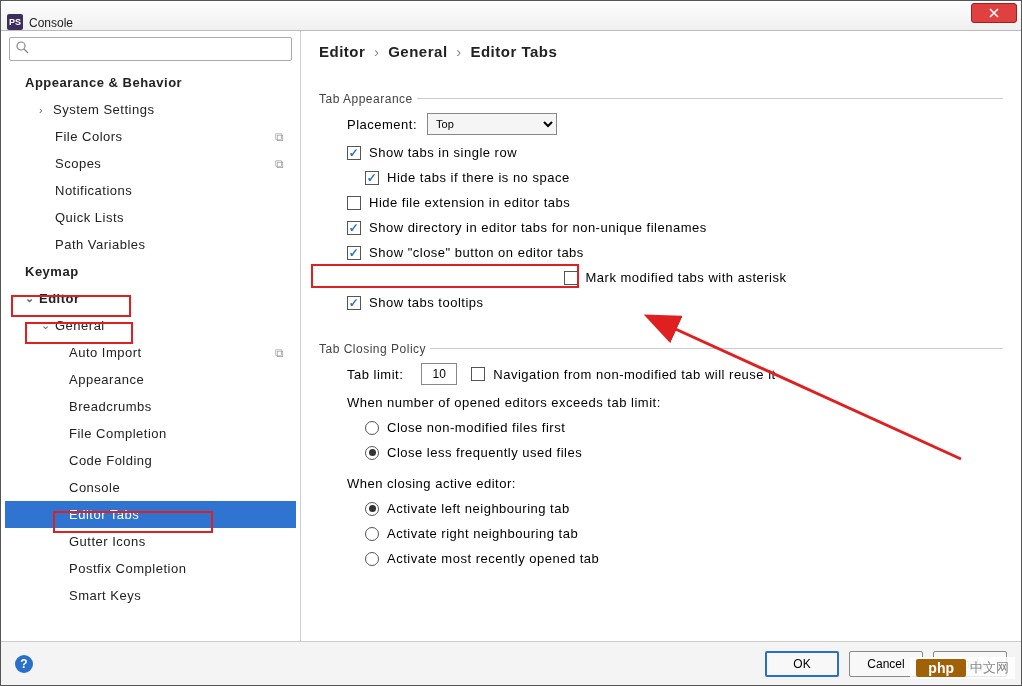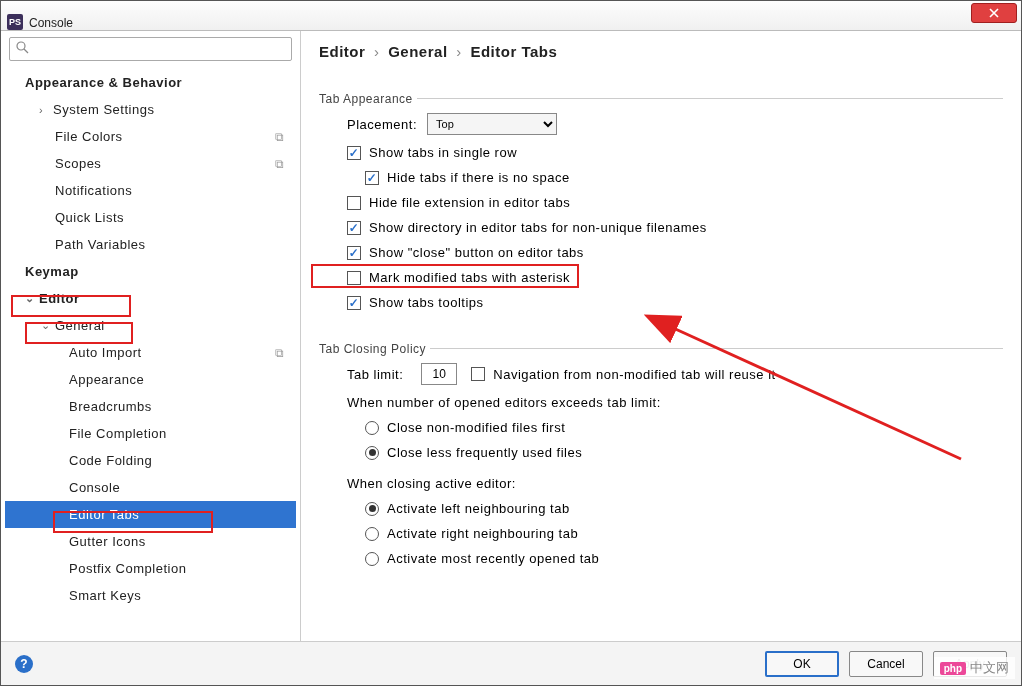--- a/index.html
+++ b/index.html
@@ -45,21 +45,21 @@
 
 
 .footer { position: absolute; bottom: 0; left: 0; right: 0; height: 44px; border-top: 1px solid #ccc; display: flex; align-items: center; padding: 0 14px; background: #f4f4f4; }
 .footer .help { width: 18px; height: 18px; border-radius: 50%; background: #2a6fc9; color: #fff; font-size: 12px; font-weight: bold; display: flex; align-items: center; justify-content: center; }
 .footer .btns { margin-left: auto; display: flex; gap: 10px; }
 .footer button { min-width: 74px; height: 26px; font-size: 12px; border: 1px solid #888; background: #f8f8f8; border-radius: 2px; padding: 0 14px; }
 .footer button.primary { border: 2px solid #2a6fc9; }
 .footer button.disabled { color: #aaa; }
 
 .watermark { position: absolute; right: 6px; bottom: 6px; font-size: 13px; color: #888; background: rgba(255,255,255,0.8); padding: 2px 6px; display: flex; align-items: center; gap: 4px; }
-.watermark .php-logo { background: #ec4899; color: #fff; font-size: 10px; font-weight: bold; padding: 1px 4px; border-radius: 2px; }
+.watermark .php-logo { background: #a16207; color: #fff; font-size: 14px; font-weight: bold; padding: 1px 12px; border-radius: 2px; }
 </style>
 </head>
 <body>
 
 <div class="titlebar">
   <div class="app-icon">PS</div>
   <div class="title">Console</div>
   <div class="close-btn">
     <svg width="10" height="10" viewBox="0 0 10 10">
         <path d="M1 1 L9 9 M9 1 L1 9" stroke="#fff" stroke-width="1.6"></path>
@@ -177,21 +177,21 @@
         <span>Hide file extension in editor tabs</span>
       </div>
     <div class="row indent1">
         <span class="chk checked"></span>
         <span>Show directory in editor tabs for non-unique filenames</span>
       </div>
     <div class="row indent1">
         <span class="chk checked"></span>
         <span>Show "close" button on editor tabs</span>
       </div>
-    <div class="row indent1" style="position:relative;">
+    <div class="row indent1" style="position:relative;justify-content:center;">
       <span class="chk"></span>
         <span>Mark modified tabs with asterisk</span>
       <div class="red-box" style="left:-8px; top:-6px; width:268px; height:24px;"></div>
     </div>
     <div class="row indent1">
         <span class="chk checked"></span>
         <span>Show tabs tooltips</span>
       </div>
 
     <div style="height:10px;"></div>

